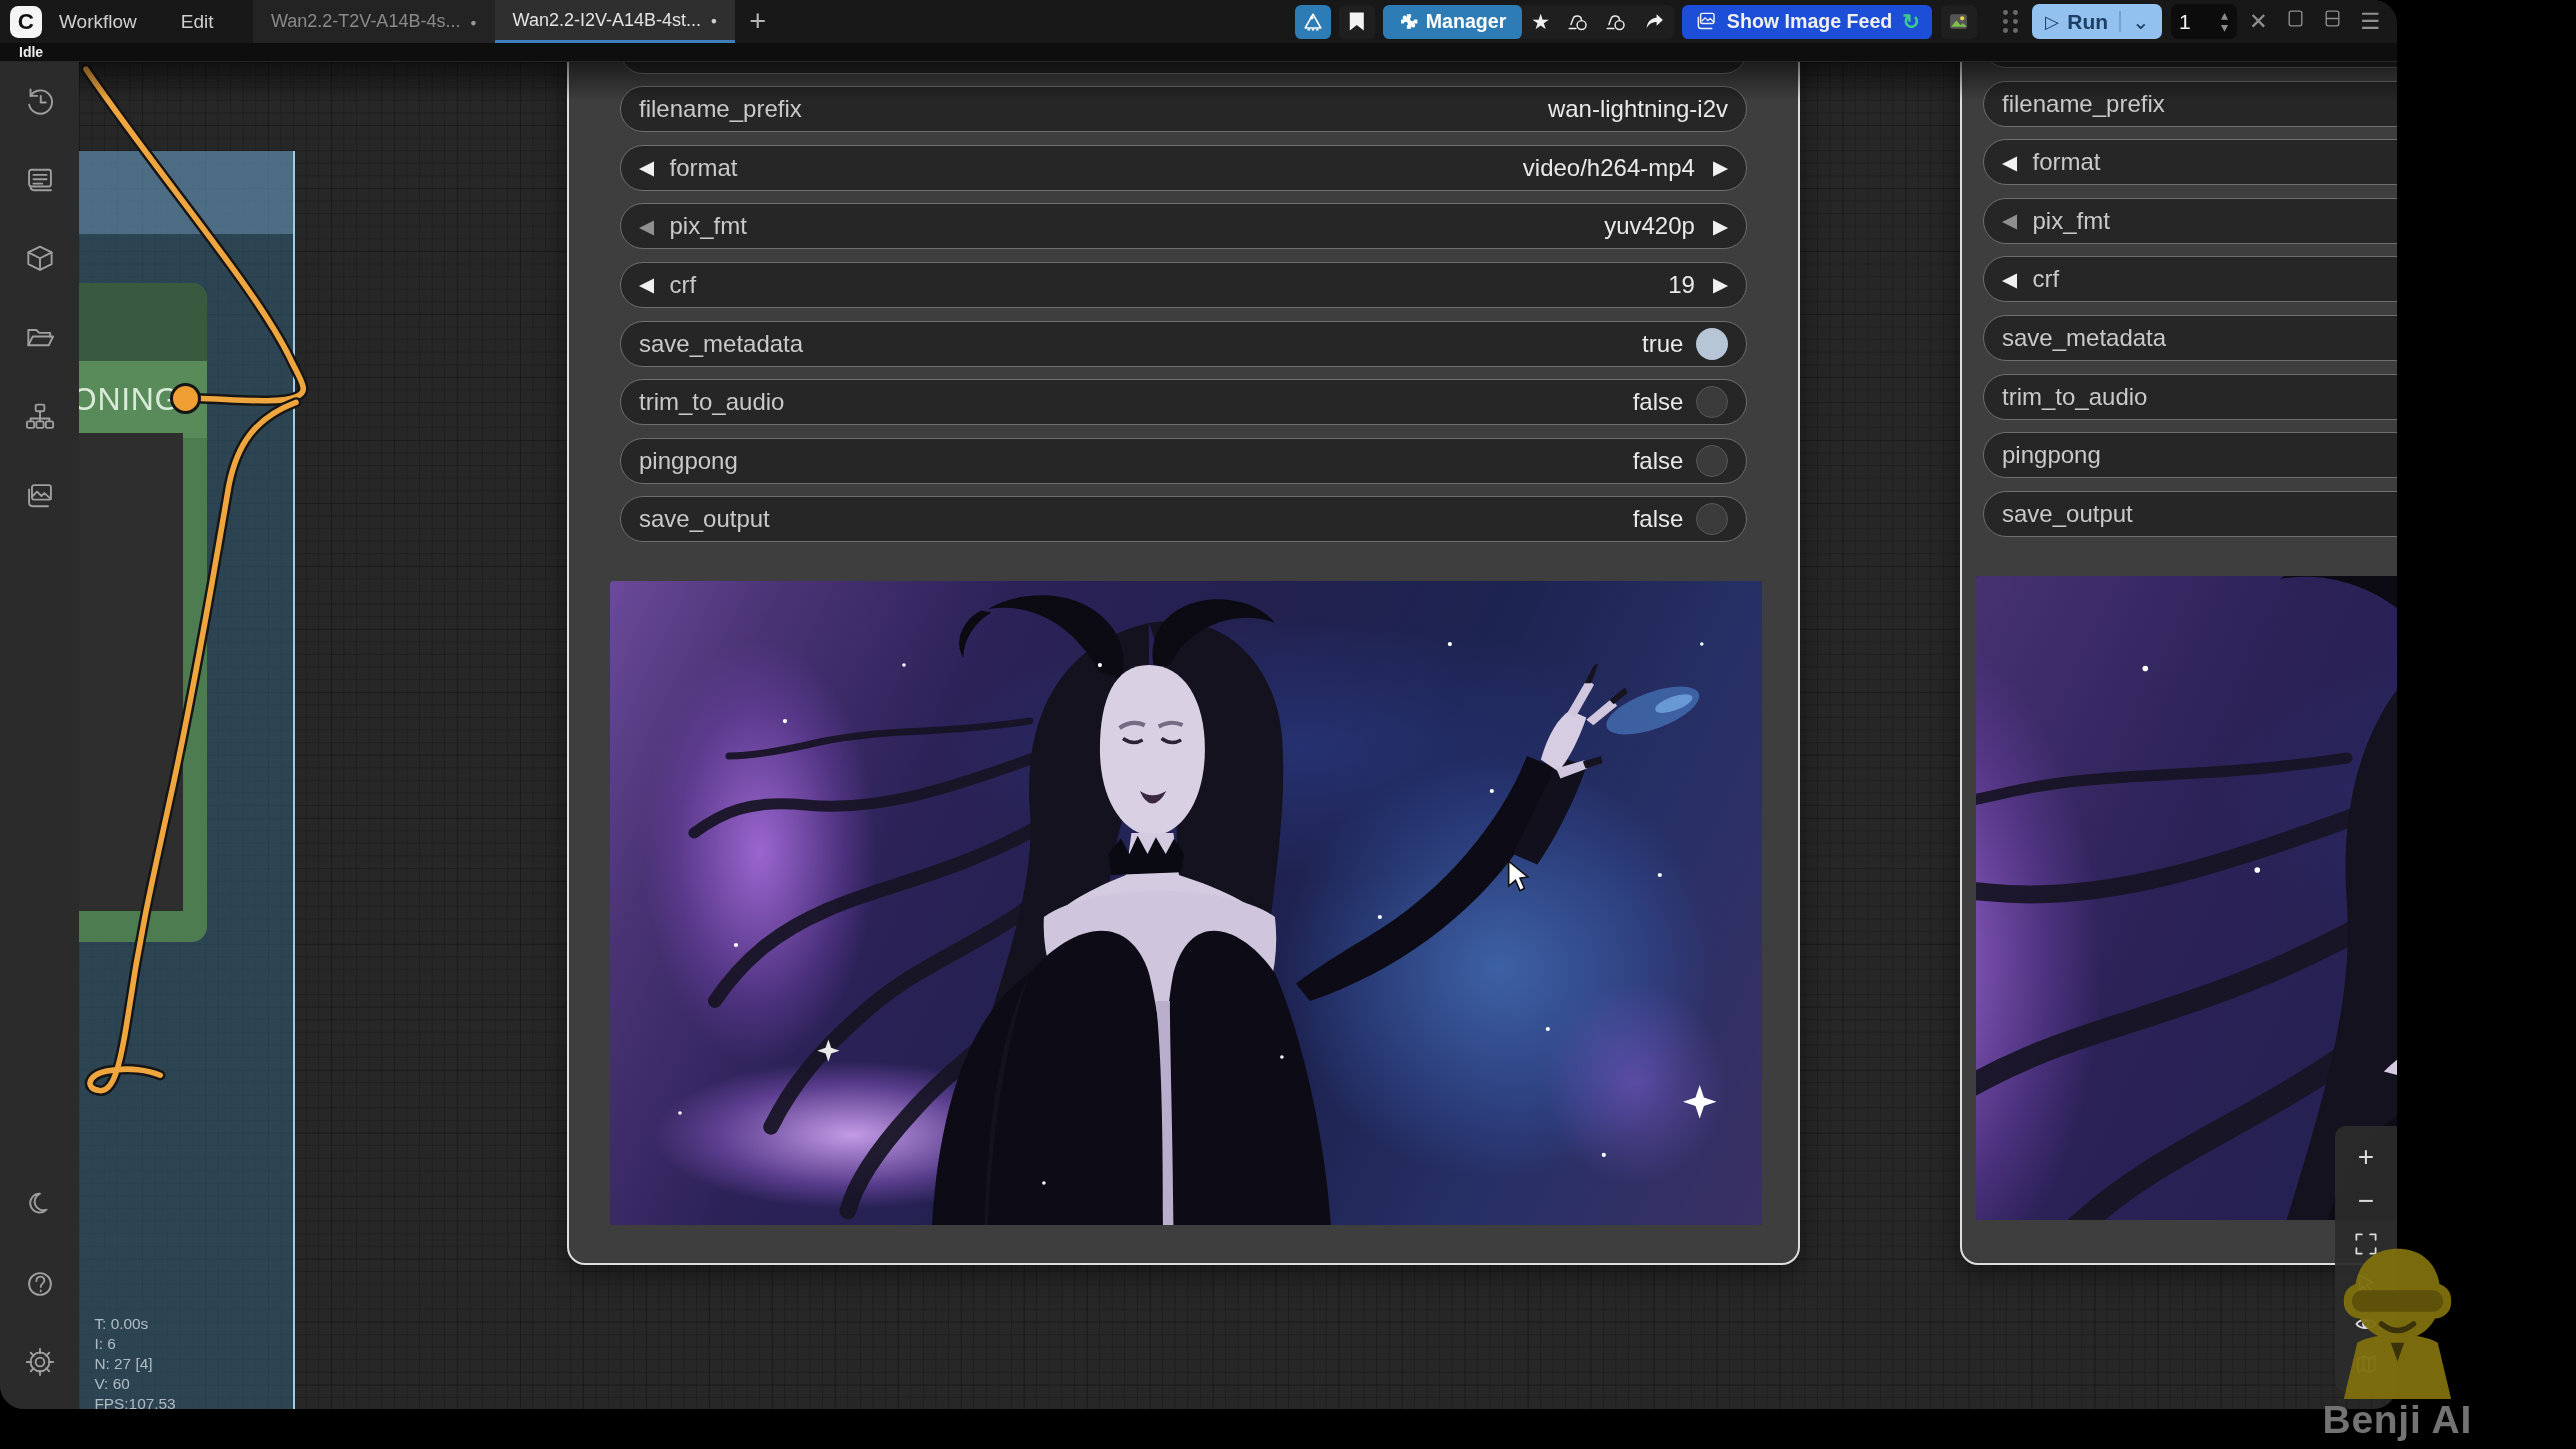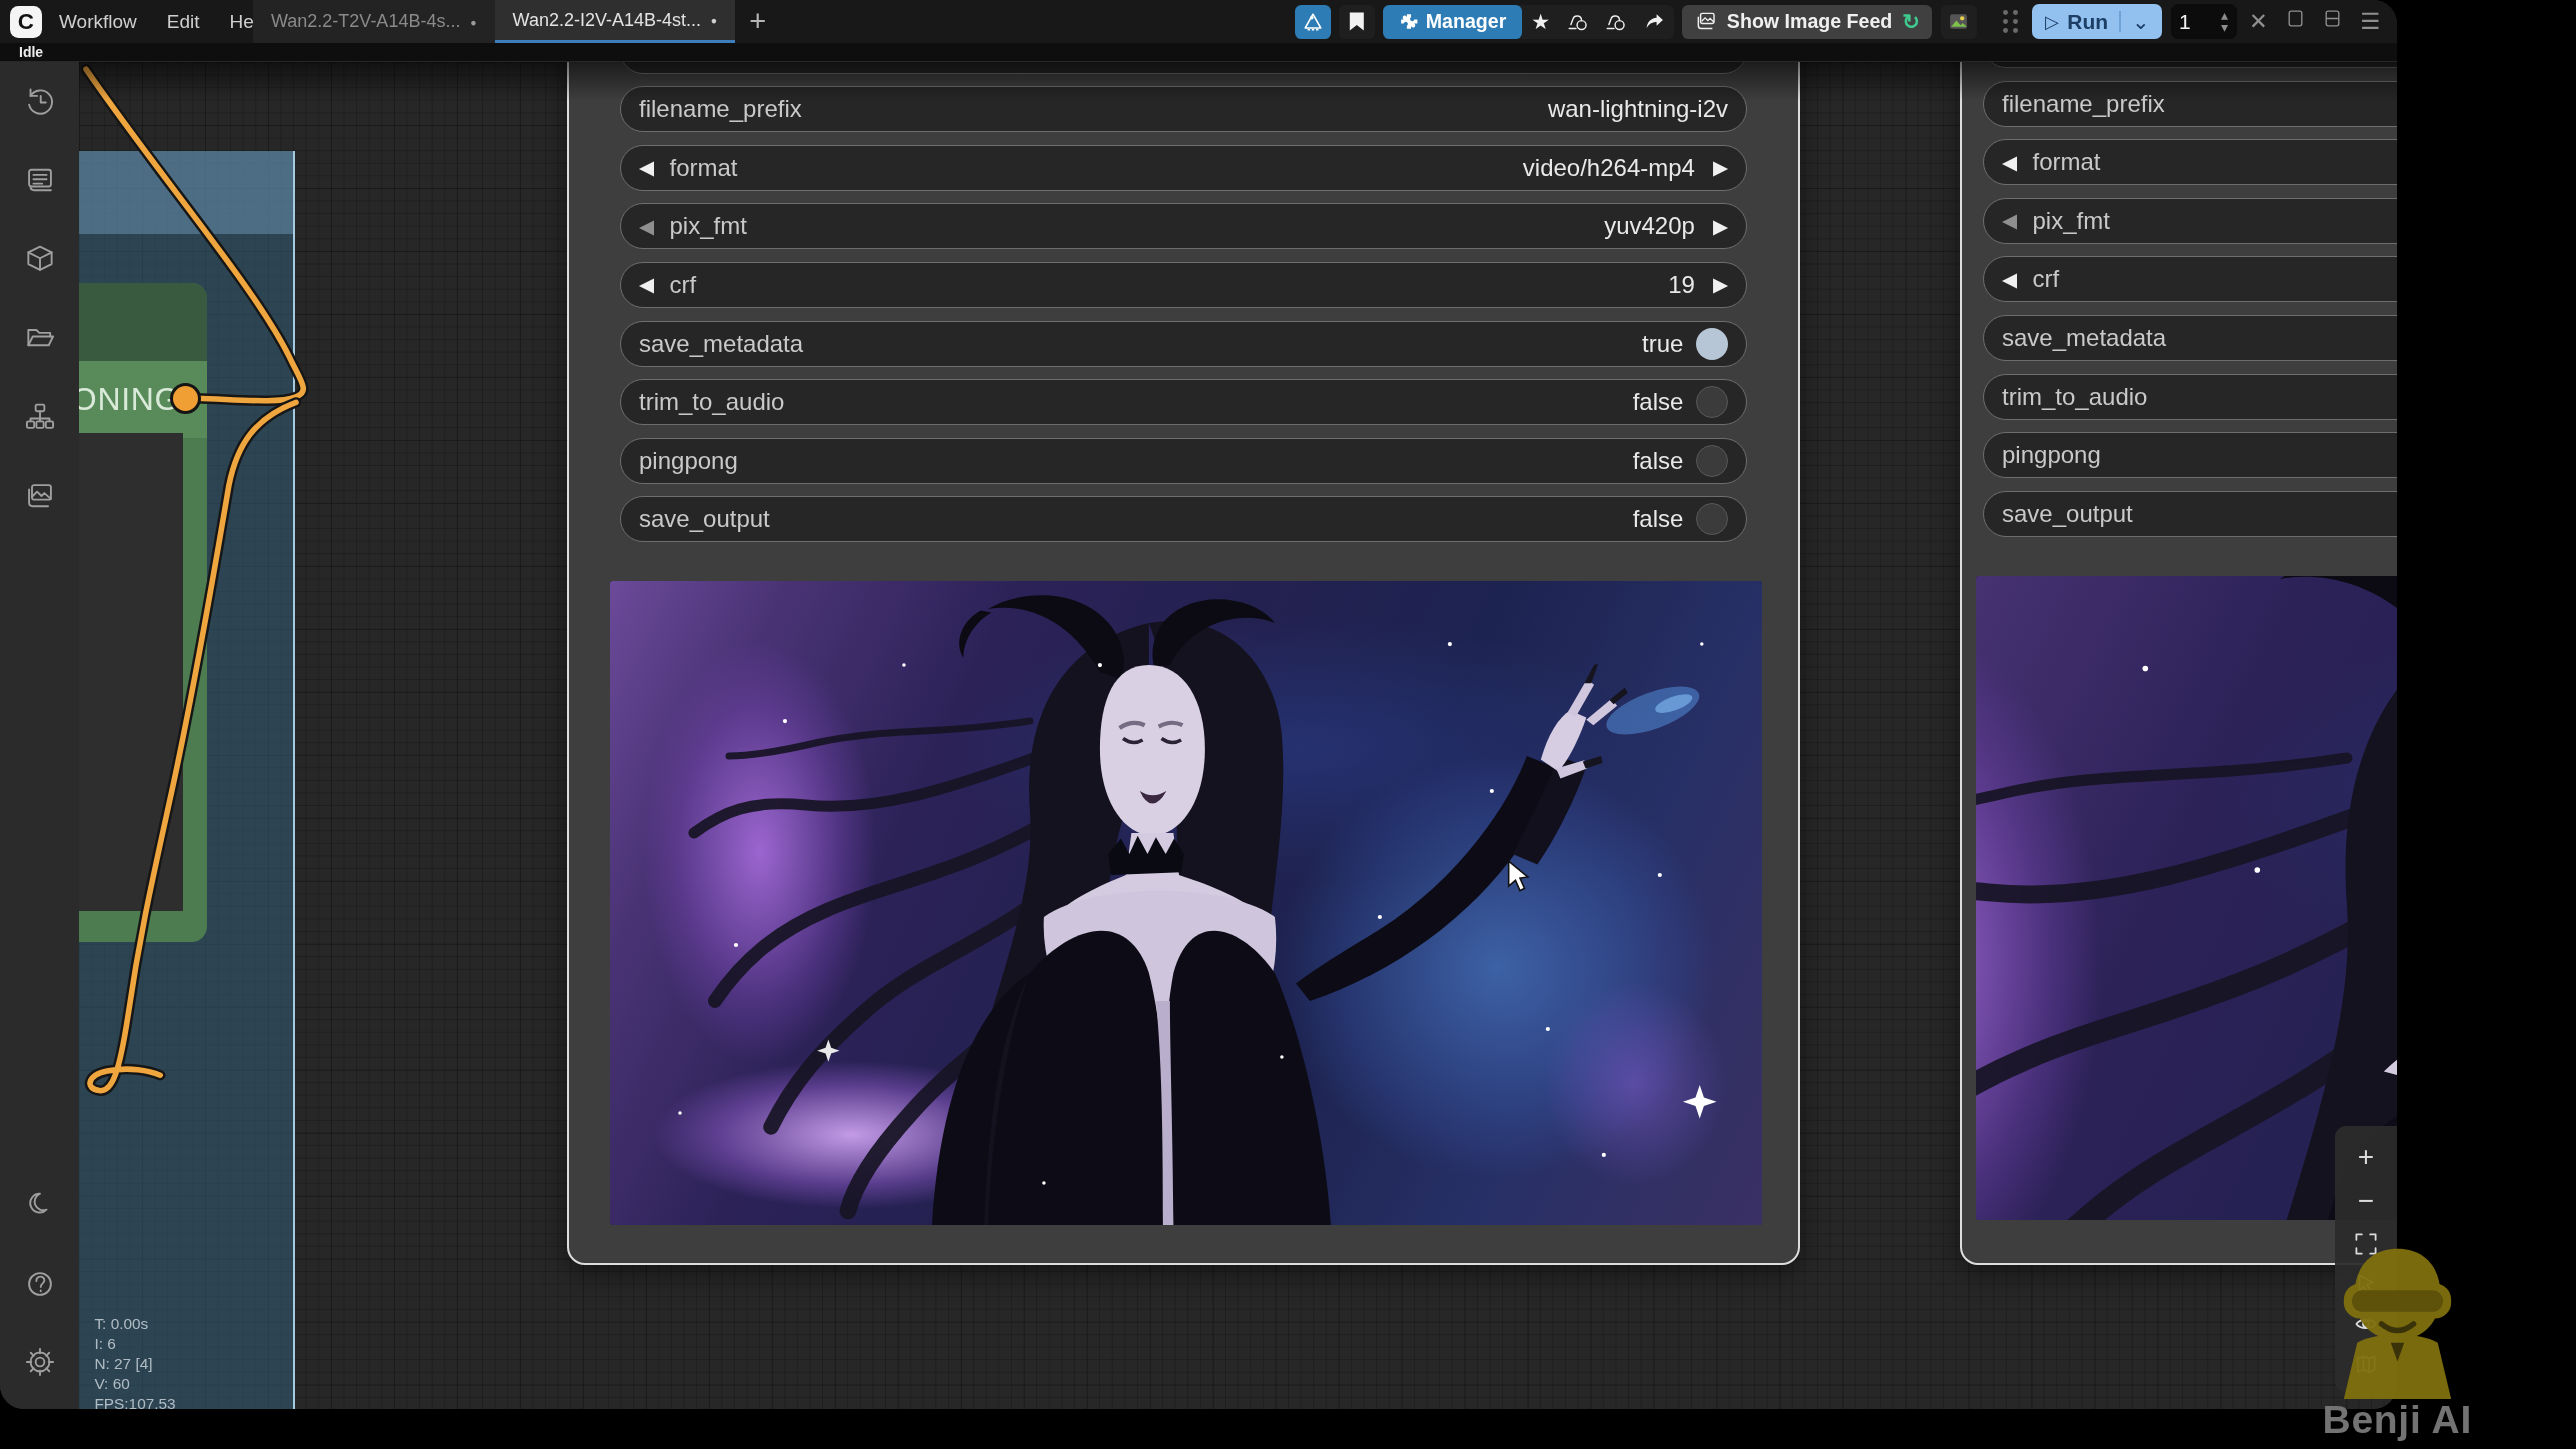--- a/index.html
+++ b/index.html
@@ -3,39 +3,39 @@
 <meta charset="utf-8">
 <style>
   html,body{margin:0;padding:0;background:#000;width:2576px;height:1449px;overflow:hidden;
     font-family:"Liberation Sans", sans-serif;-webkit-font-smoothing:antialiased;}
   .screen{position:absolute;left:0;top:0;width:2397px;height:1409px;background:#272727;
     border-radius:0 24px 24px 24px;overflow:hidden;}
   
   .menubar{position:absolute;left:0;top:0;width:100%;height:43px;background:#181818;z-index:40;}
   .logo{position:absolute;left:9.8px;top:5.6px;width:32px;height:32px;background:#f5f5f5;border-radius:8.4px;
     display:flex;align-items:center;justify-content:center;font-weight:800;font-size:22.4px;color:#111;}
-  .menus{position:absolute;left:59px;top:0;height:43px;display:flex;align-items:center;gap:30px;}
+  .menus{position:absolute;left:59px;top:0;height:43px;display:flex;align-items:center;gap:44px;}
   .menu-item{color:#cfcfcf;font-size:19px;}
   .tabs{position:absolute;left:253px;top:0;height:43px;display:flex;}
   .tab{height:43px;display:flex;align-items:center;gap:9.8px;padding:0 18px;background:#232323;box-sizing:border-box;}
   .tab .tab-label{font-size:18px;color:#8a8a8a;white-space:nowrap;}
   .tab .tab-dot{font-size:10.5px;color:#9a9a9a;}
   .tab.active{background:#2f2f2f;border-bottom:3.5px solid #3d7ebd;}
   .tab.active .tab-label{color:#e3e3e3;}
   .tab.active .tab-dot{color:#d0d0d0;}
   .new-tab{height:43px;display:flex;align-items:center;padding:0 14px;color:#b5b5b5;font-size:29px;}
   .topright{position:absolute;right:12.6px;top:0;height:43px;display:flex;align-items:center;gap:8.4px;z-index:41;}
   .sq-btn{width:36px;height:34px;border-radius:6.3px;display:flex;align-items:center;justify-content:center;}
   .blue{background:#2d7cb5;}
   .dark{background:#1f1f1f;}
   .btn-group{height:34px;background:#1f1f1f;border-radius:6.3px;display:flex;align-items:center;}
   .manager-btn{height:34px;background:#2d7cb5;border-radius:6.3px;display:flex;align-items:center;gap:6px;padding:0 15.4px;justify-content:flex-end;}
   .manager-btn span{color:#fff;font-size:19.6px;font-weight:600;}
   .group-icon{width:38px;height:34px;display:flex;align-items:center;justify-content:center;color:#eee;font-size:21px;}
-  .feed-btn{height:34px;background:#404040;border-radius:6.3px;display:flex;align-items:center;gap:9.8px;padding:0 12.6px;}
+  .feed-btn{height:34px;background:#1d4ed8;border-radius:6.3px;display:flex;align-items:center;gap:9.8px;padding:0 12.6px;}
   .feed-btn span.feed-label{color:#f0f0f0;font-size:19.6px;font-weight:600;}
   .feed-refresh{color:#3fc98e;font-size:21px;font-weight:700;}
   .drag-dots{display:grid;grid-template-columns:5.6px 5.6px;grid-gap:4.2px;margin:0 5.6px 0 18px;}
   .drag-dots i{width:4.9px;height:4.9px;border-radius:50%;background:#6a6a6a;}
   .run-btn{height:35px;background:#92c0ef;border-radius:7px;display:flex;align-items:center;padding:0 12.6px;gap:8.4px;}
   .run-btn .run-label{color:#1d3f66;font-size:21px;font-weight:700;}
   .run-btn .run-play{color:#1d3f66;font-size:18px;}
   .run-divider{width:1.4px;height:21px;background:#6fa3d6;margin:0 2.8px;}
   .run-chevron{color:#1d3f66;font-size:21px;}
   .count-box{height:35px;width:66px;background:#0c0c0c;border-radius:7px;display:flex;align-items:center;justify-content:space-between;padding:0 8.4px;box-sizing:border-box;}

